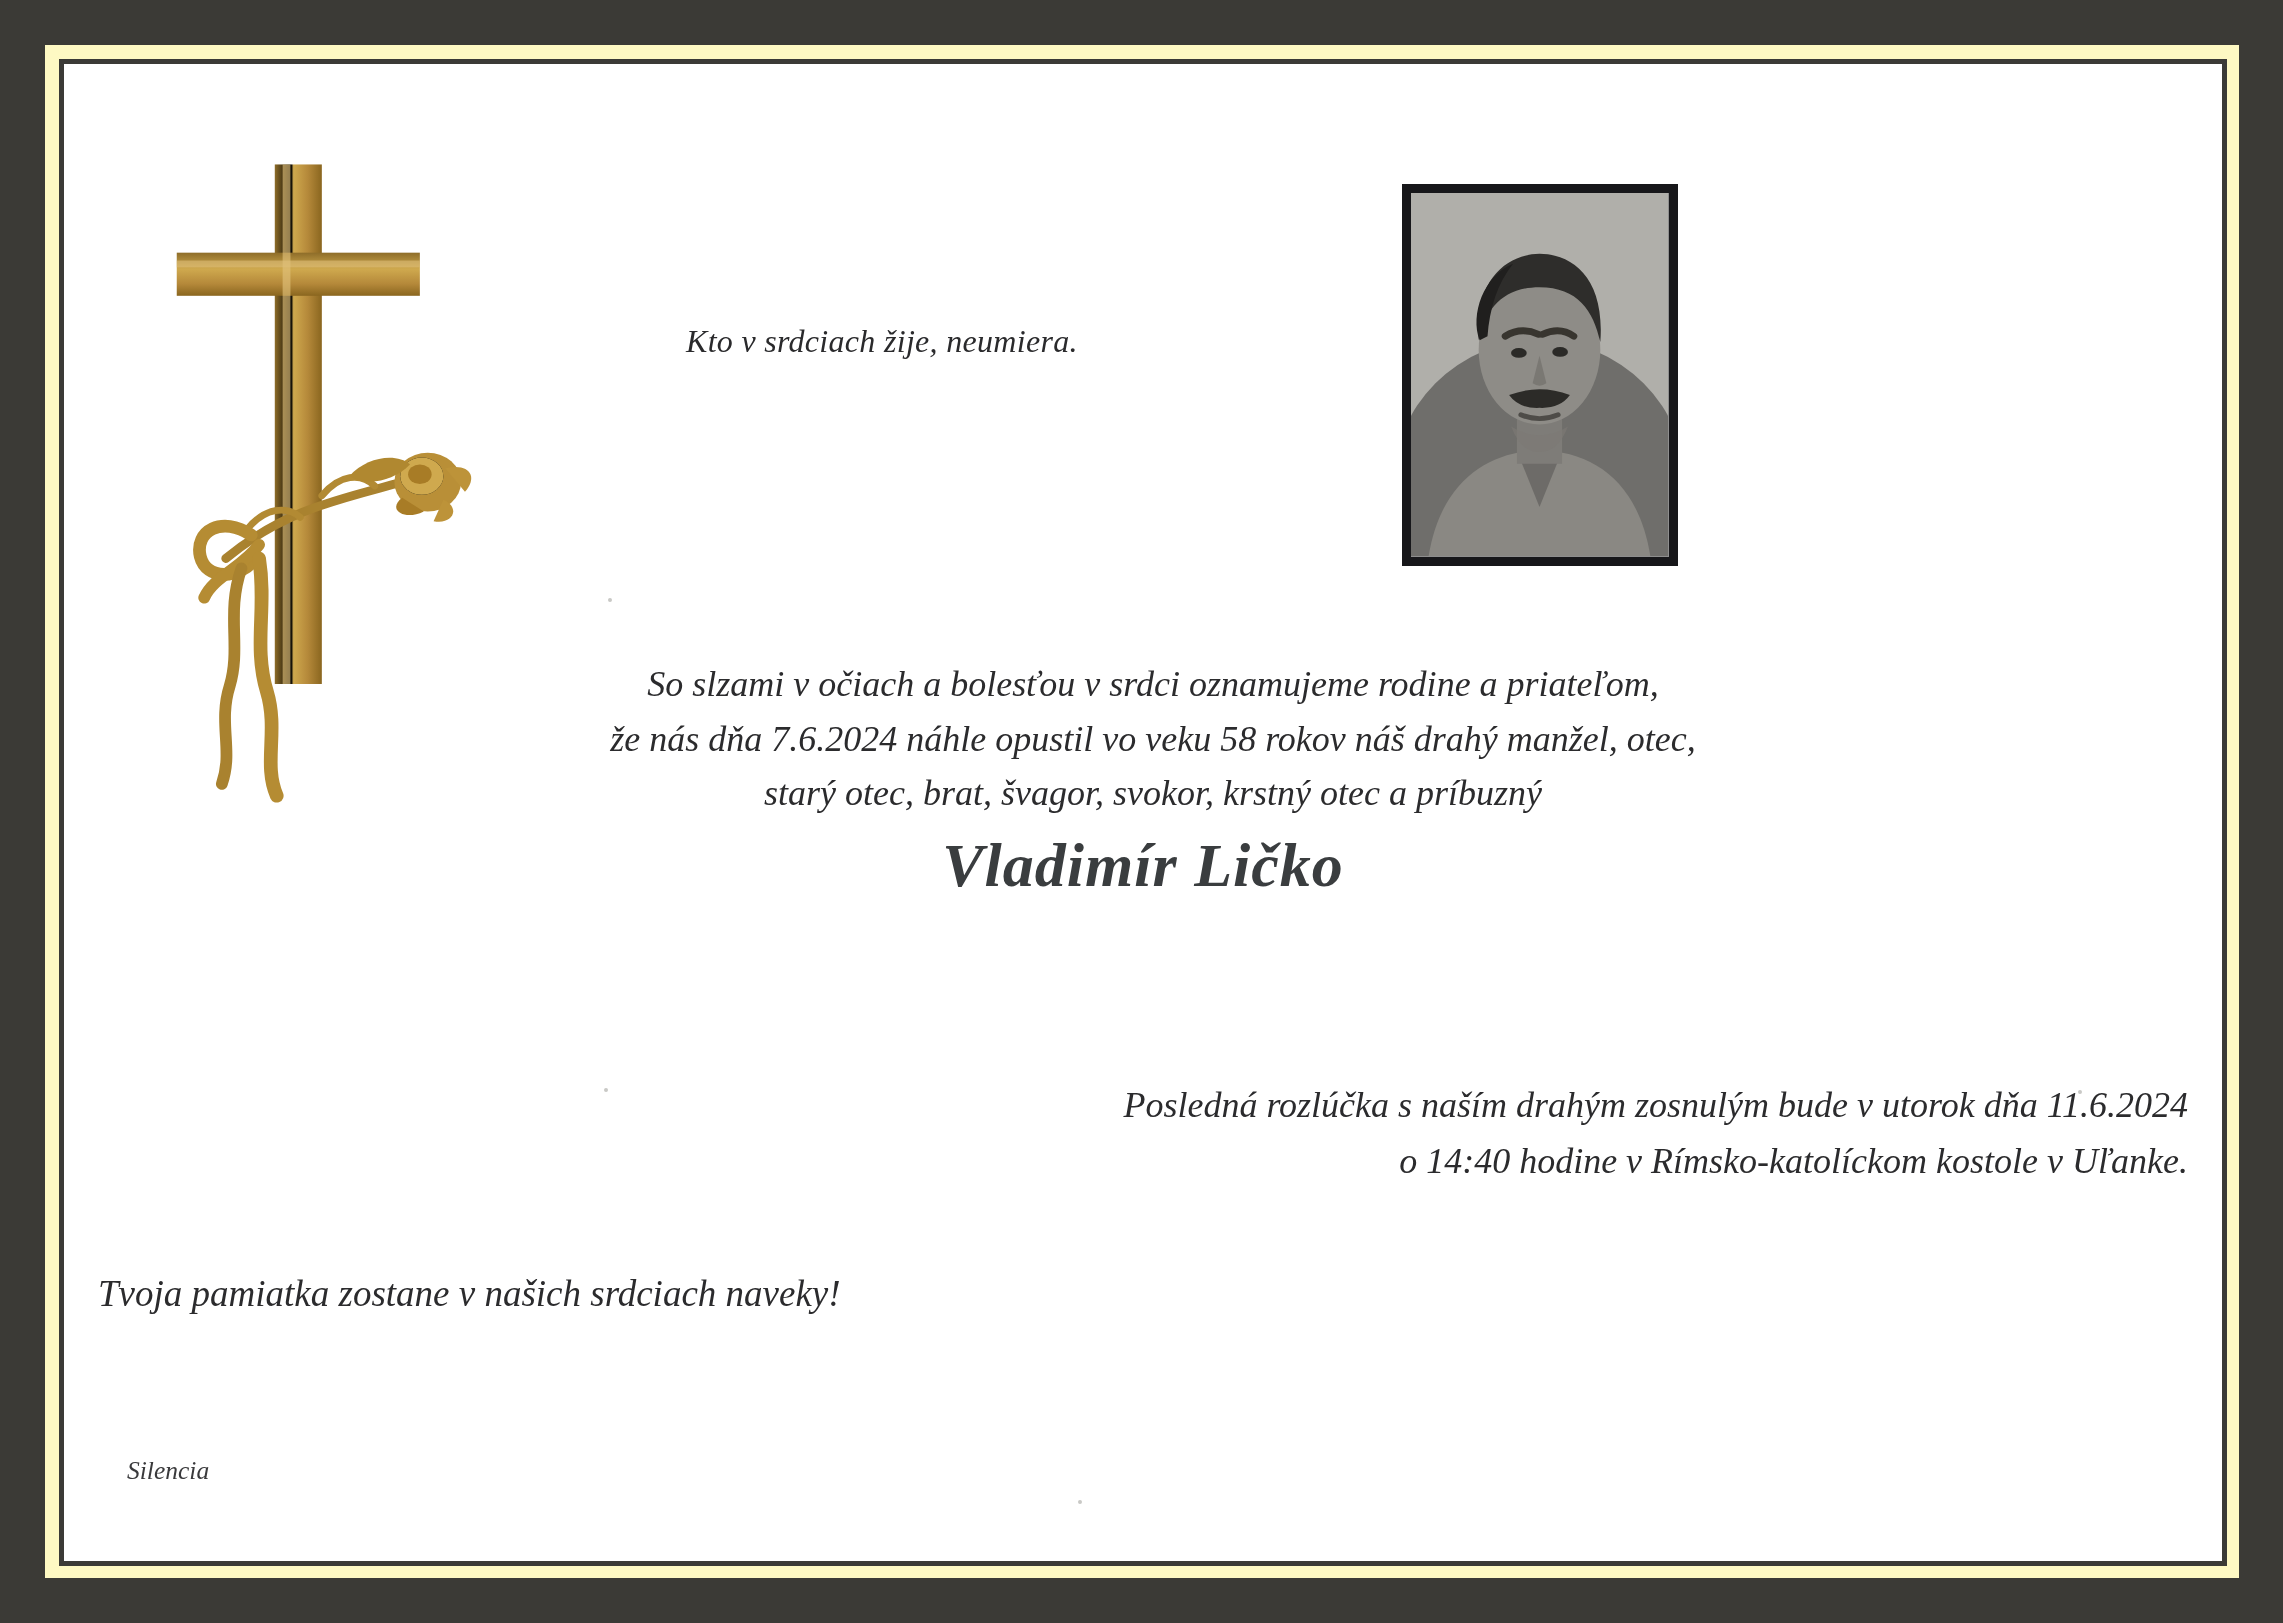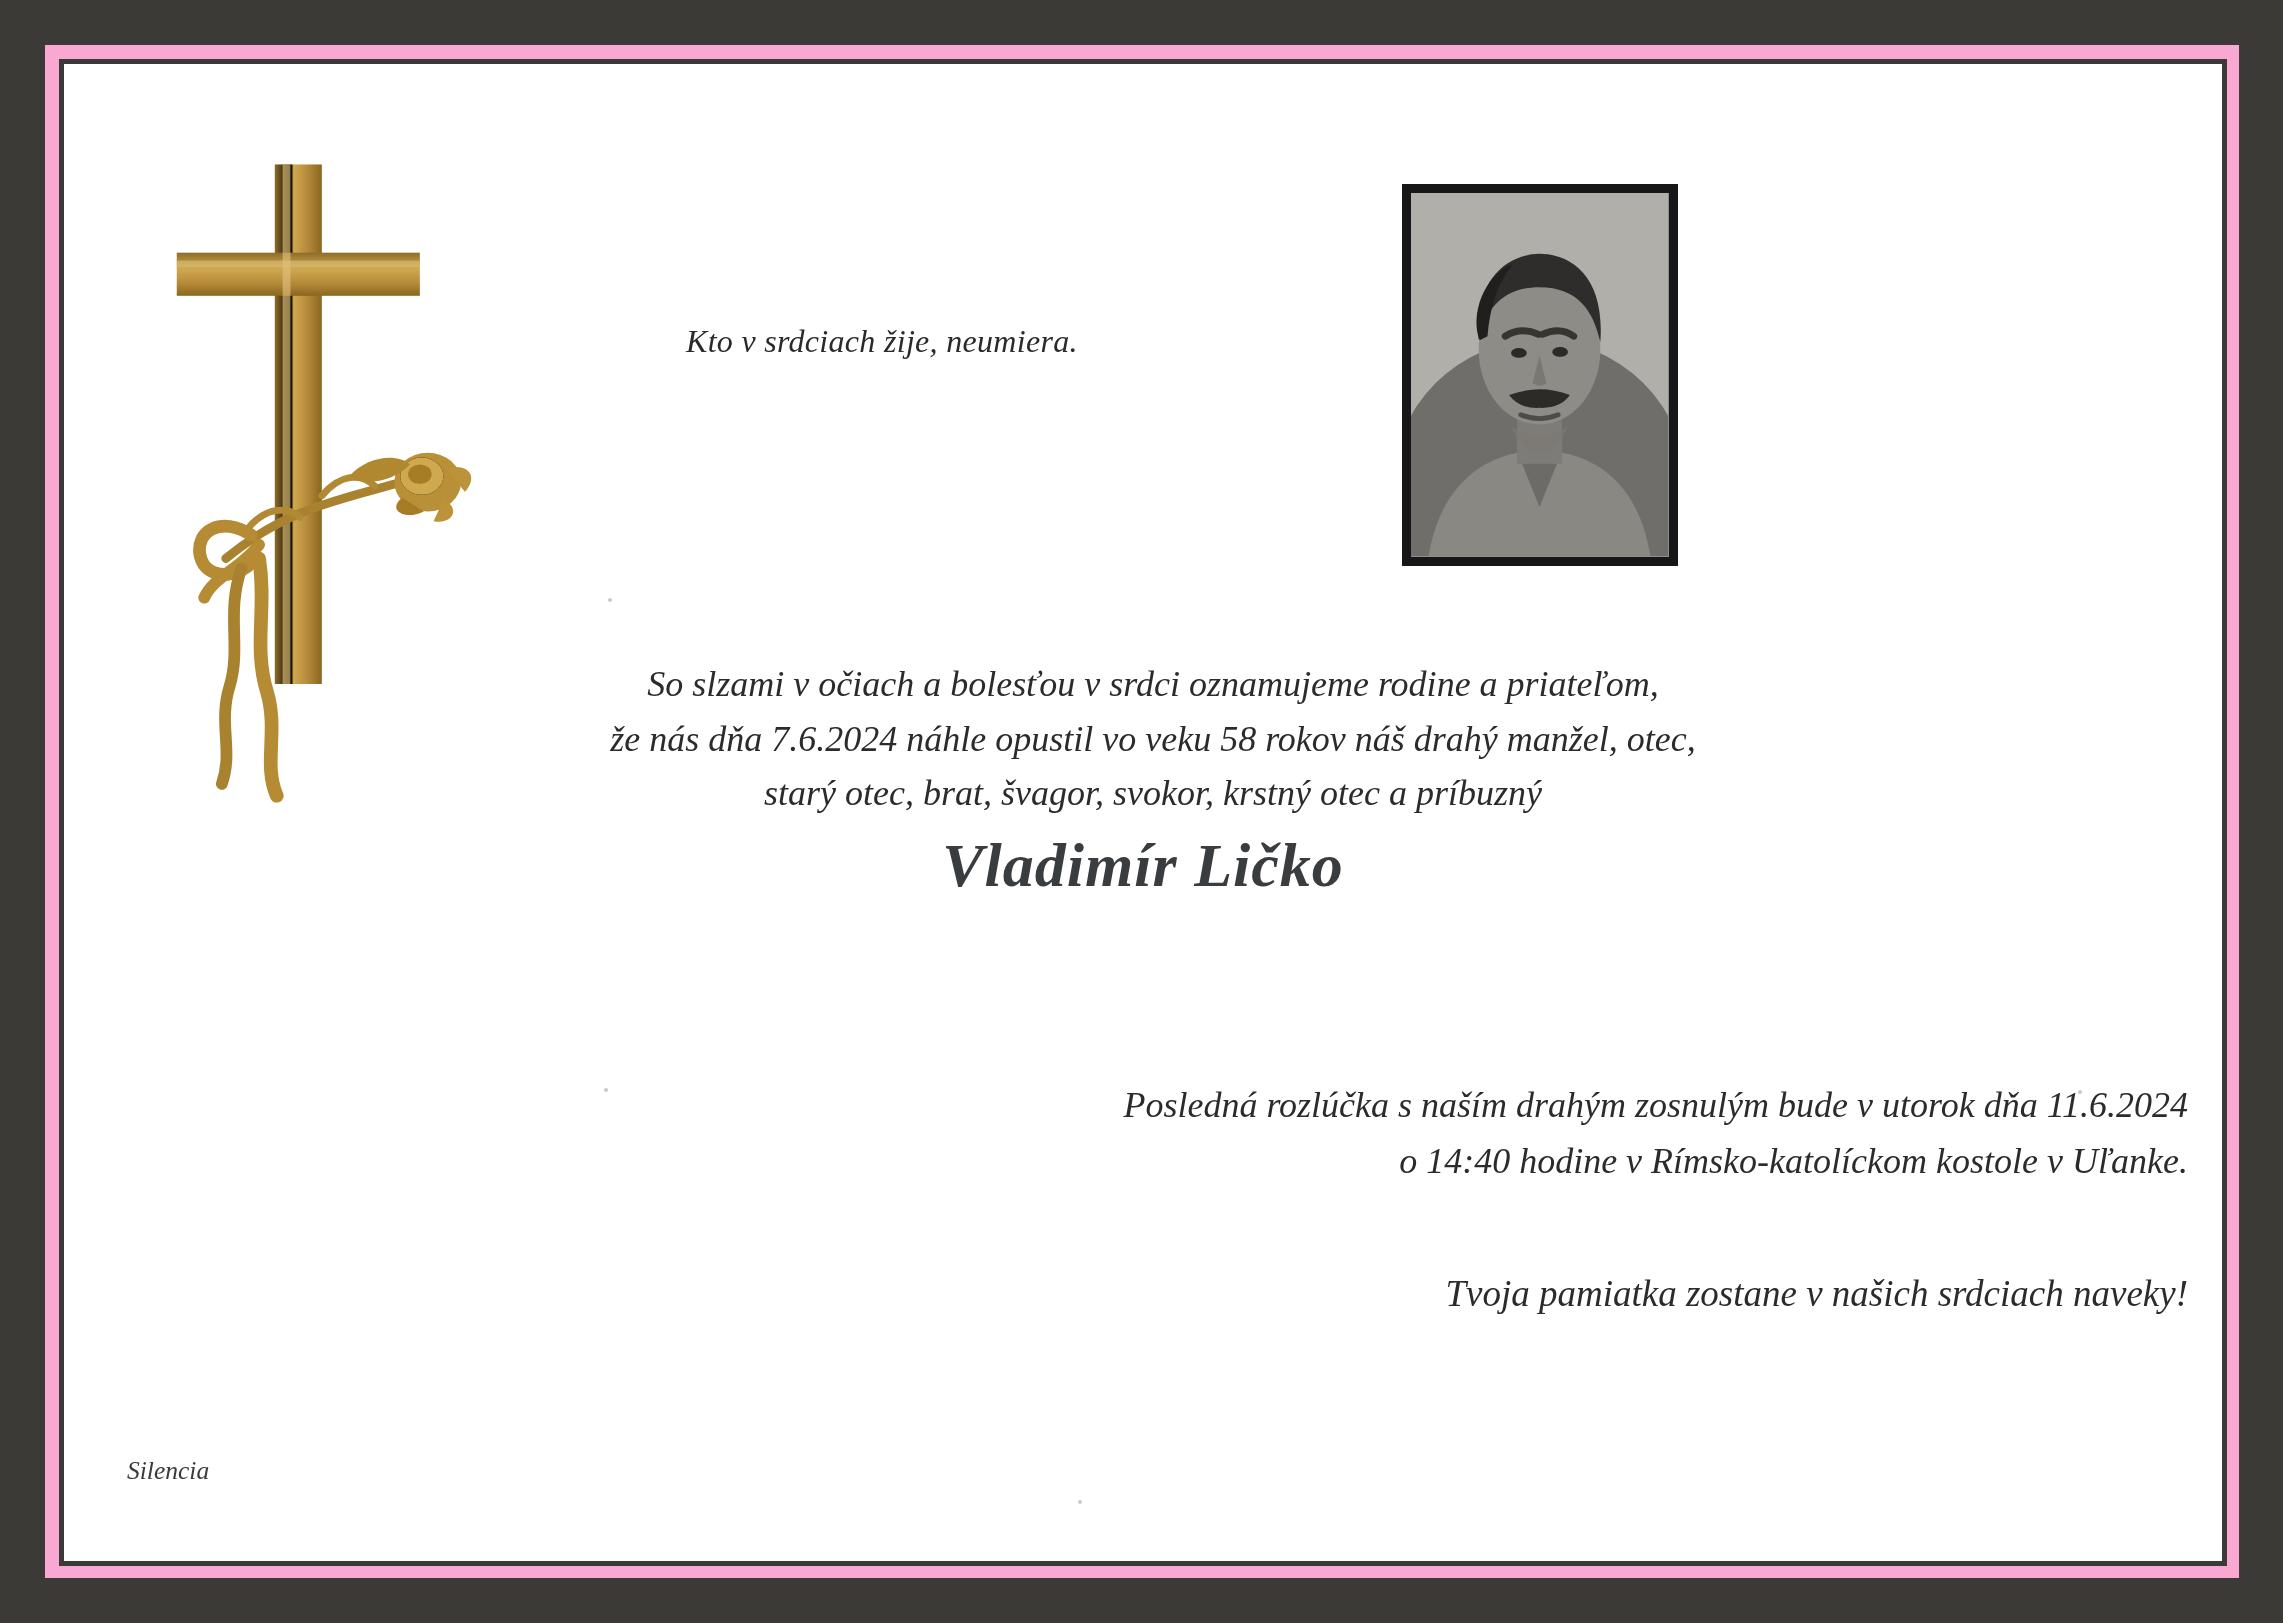--- a/index.html
+++ b/index.html
@@ -11,21 +11,21 @@
     width: 2284px;
     height: 1623px;
     font-family: "Liberation Serif", serif;
     overflow: hidden;
   }
 
   .page {
     position: relative;
     width: 2284px;
     height: 1623px;
-    background: #f9a8d4;
+    background: #fef9c3;
   }
 
   
   .frame-outer {
     position: absolute;
     left: 0;
     top: 0;
     width: 2284px;
     height: 1623px;
     border-top: 45px solid #3b3a36;
@@ -161,21 +161,21 @@
     line-height: 1.55;
     color: #2b2b2d;
   }
   .farewell-block .ln { display: block; }
 
   .closing-block {
     position: absolute;
     left: 0;
     top: 1166px;
     width: 100%;
-    text-align: right;
+    text-align: left;
     font-style: italic;
     font-size: 37px;
     line-height: 1.6;
     color: #2b2b2d;
   }
   .closing-block .ln { display: block; }
   .closing-block .strong {
     font-weight: 700;
     font-size: 37px;
   }

